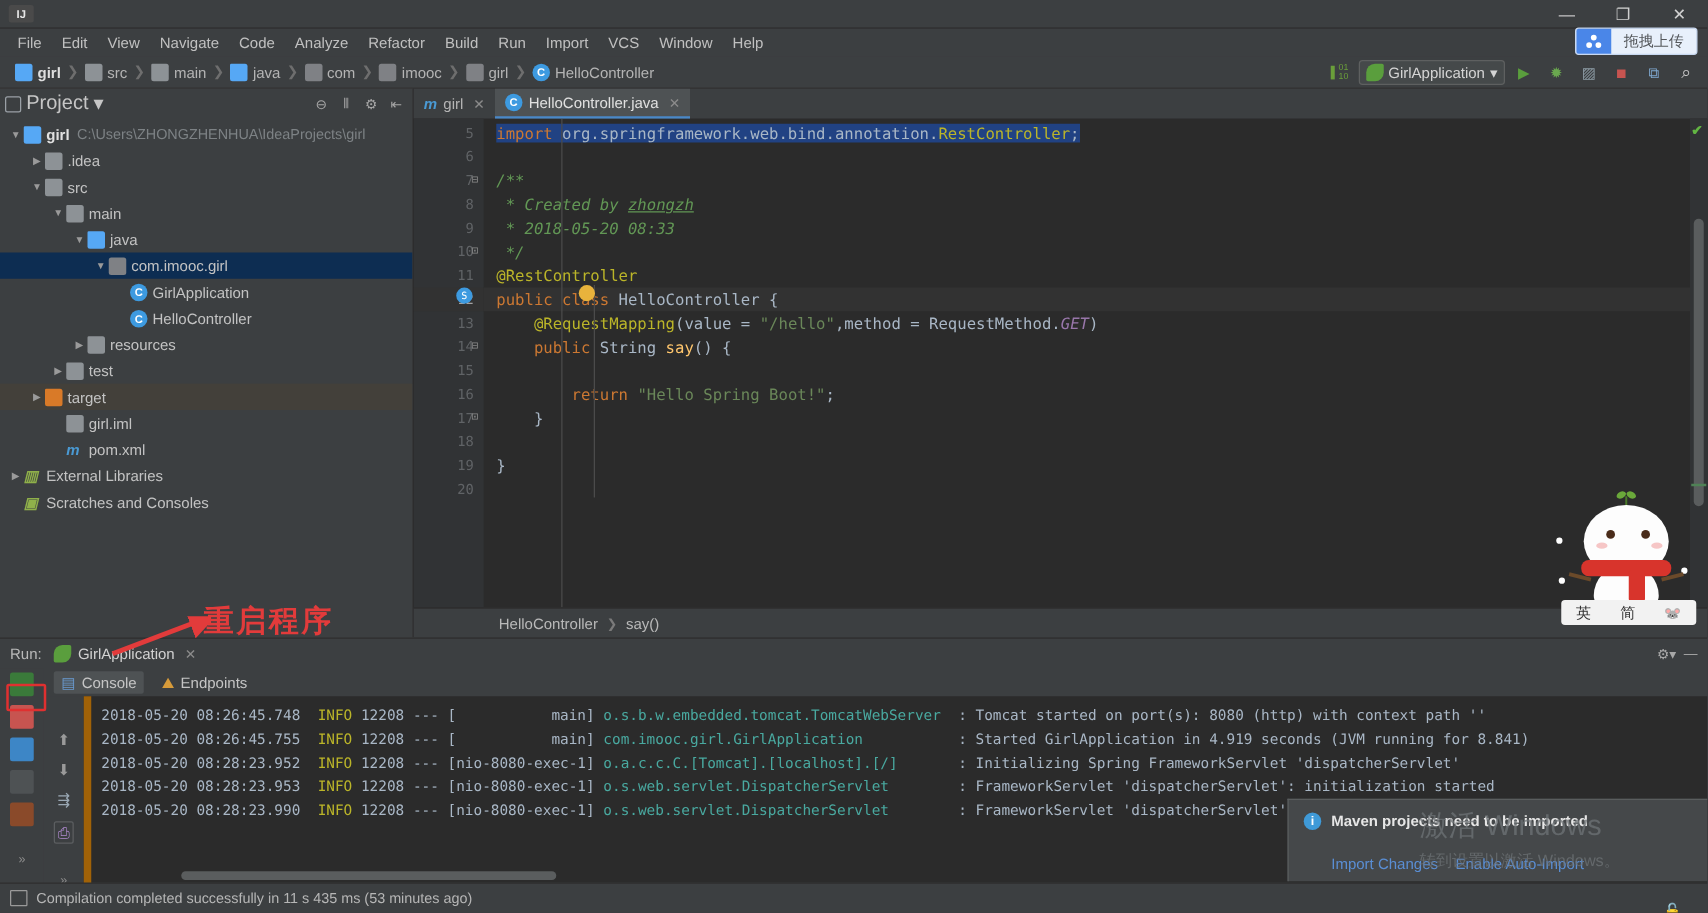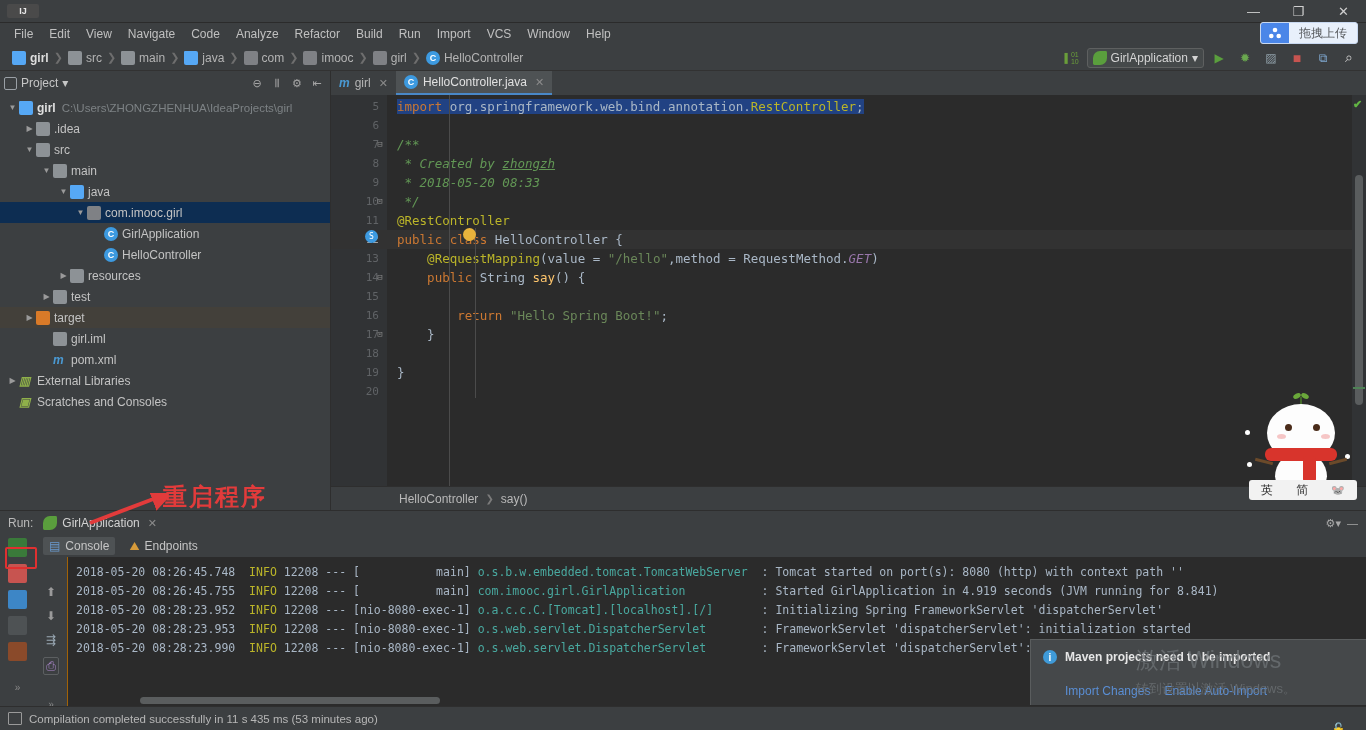--- a/index.html
+++ b/index.html
@@ -13,21 +13,21 @@
     -webkit-font-smoothing: antialiased;
   }
   .app { position: relative; width: 1366px; height: 730px; display: flex; flex-direction: column; }
 
   
   .titlebar {
     height: 23px; background: #3c3f41; display: flex; align-items: center;
     border-bottom: 1px solid #2b2b2b; flex: none;
   }
   .tb-ico {
-    width: 32px; height: 14px; margin: 0 6px 0 7px; background: #4a4a4a;
+    width: 20px; height: 14px; margin: 0 6px 0 7px; background: #4a4a4a;
     border-radius: 2px; position: relative; flex: none;
     display: flex; align-items: center; justify-content: center;
     font-size: 9px; color: #e8e8e8; font-weight: bold;
   }
   .tb-title { font-size: 12px; color: #c8c8c8; white-space: nowrap; }
   .tb-spacer { flex: 1; }
   .winbtn {
     width: 45px; height: 23px; display: flex; align-items: center; justify-content: center;
     color: #d0d0d0; font-size: 13px; flex: none;
   }
@@ -76,21 +76,21 @@
   .leaf-ico { width: 14px; height: 14px; background: #5a9e3d; border-radius: 50% 10% 50% 10%; flex: none; }
   .tbtn { width: 22px; height: 20px; display: flex; align-items: center; justify-content: center; font-size: 12px; }
 
   
   .main { flex: 1; display: flex; min-height: 0; }
 
   
   .project-pane { width: 331px; background: #3c3f41; display: flex; flex-direction: column; flex: none;
                   border-right: 1px solid #2e2e2e; }
   .pp-header { height: 24px; display: flex; align-items: center; padding: 0 4px; flex: none; }
-  .pp-title { display: flex; align-items: center; gap: 4px; font-size: 12px; color: #c6c6c6; }
+  .pp-title { display: flex; align-items: center; gap: 4px; font-size: 16px; color: #c6c6c6; }
   .pp-box-ico { width: 13px; height: 13px; border: 1px solid #9aa0a6; border-radius: 2px; }
   .pp-tools { margin-left: auto; display: flex; align-items: center; gap: 2px; }
   .pp-tool { width: 18px; height: 18px; display: flex; align-items: center; justify-content: center;
              font-size: 11px; color: #a6a6a6; }
   .tree { flex: 1; overflow: hidden; padding-top: 2px; font-size: 12px; }
   .tree-row { height: 21px; display: flex; align-items: center; white-space: nowrap; padding-right: 4px; }
   .tree-row.selected { background: #0d2d52; }
   .tree-row.highlight { background: #43403a; }
   .arrow { width: 13px; text-align: center; color: #9a9a9a; font-size: 8px; flex: none; }
   .tree-label { color: #c3c3c3; }
@@ -173,21 +173,21 @@
                 border: 2px solid #e03030; border-radius: 2px; pointer-events: none; }
 
   .console-tabs { display: flex; align-items: center; gap: 14px; height: 22px;
                   padding-left: 8px; flex: none; }
   .ctab { display: flex; align-items: center; gap: 5px; font-size: 12px; color: #c5c5c5; }
   .ctab.active { background: #4e5254; padding: 2px 6px; border-radius: 2px; }
   .console-wrap { flex: 1; display: flex; flex-direction: column; min-height: 0; }
   .console {
     flex: 1; background: #2b2b2b; overflow: hidden; position: relative;
     font-family: "DejaVu Sans Mono", monospace; font-size: 11.5px; padding: 6px 0 0 8px;
-    border-left: 1px solid #a16207;
+    border-left: 6px solid #a16207;
   }
   .logline { height: 19px; line-height: 19px; white-space: pre; color: #a9b7c6; }
   .lg-ts { color: #a9b7c6; }
   .lg-info { color: #bbb529; }
   .lg-pid { color: #a9b7c6; }
   .lg-thread { color: #a9b7c6; }
   .lg-cls { color: #49a9a0; }
   .lg-msg { color: #a9b7c6; }
   .console-scroll { position: absolute; left: 72px; bottom: 2px; width: 300px; height: 7px;
                     background: #5a5d5e; border-radius: 4px; }

